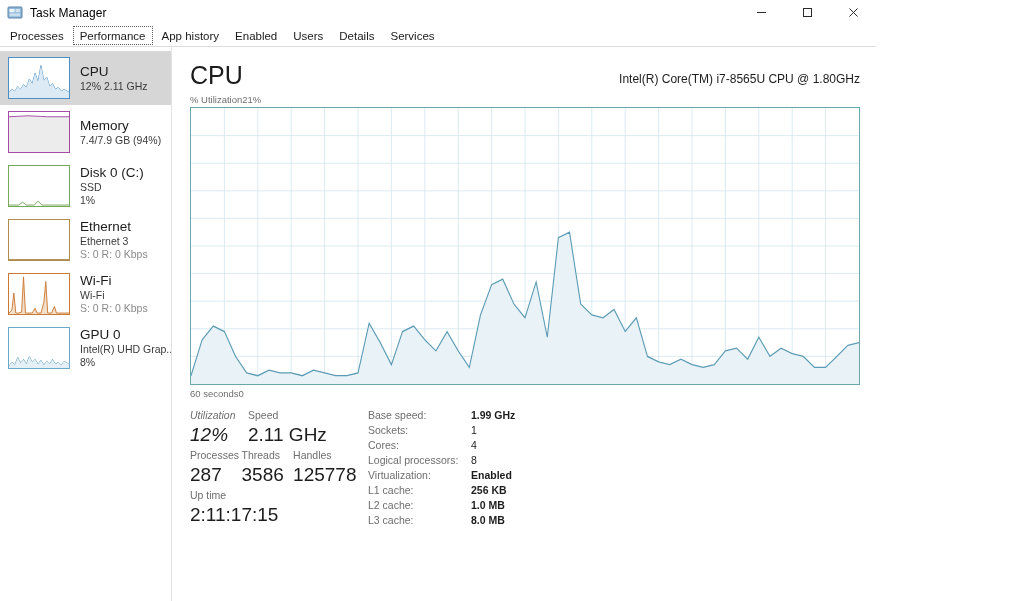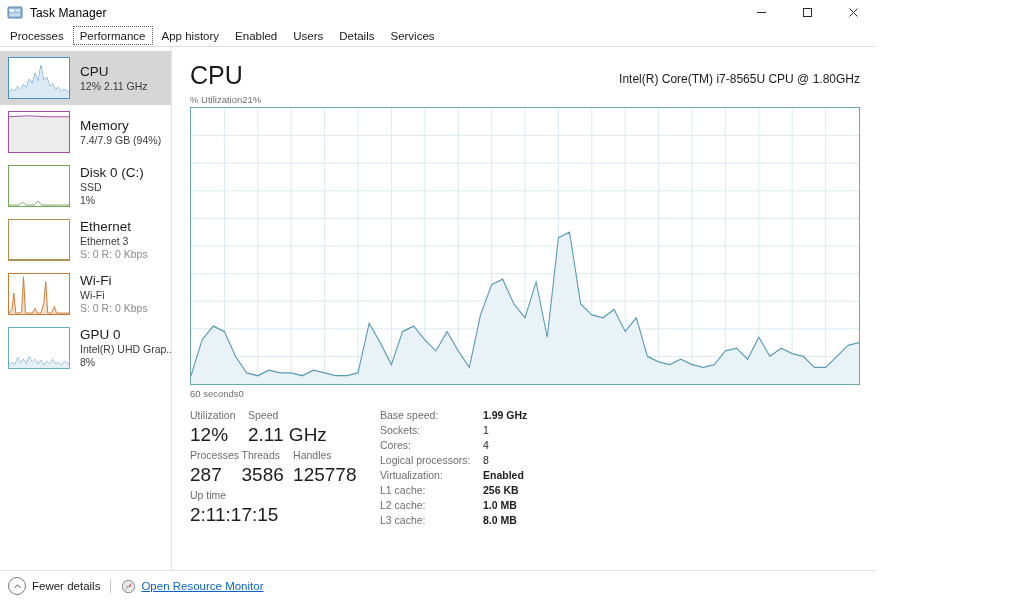--- a/index.html
+++ b/index.html
@@ -161,34 +161,33 @@
   .axis-row.bottom { margin-top: 3px; margin-bottom: 0; }
 
   
   .stats {
     display: flex;
     margin-top: 9px;
   }
   .stats-left { width: 178px; flex: 0 0 178px; }
   .srow { display: flex; }
   .scell { }
-  .scell.util { width: 58px; }
+  .scell.util { width: 58px; font-style: italic; }
   .scell.speed { width: 120px; }
   .scell.proc { width: 55px; }
   .scell.thr { width: 55px; }
   .scell.han { width: 80px; }
   .slabel {
     font-size: 10.5px; color: #6e6e6e; line-height: 14px;
   }
   .svalue {
     font-size: 19px; color: #1c1c1c; line-height: 26px;
     font-weight: normal;
   }
   .stats-right {
-    margin-left: 12px;
     display: grid;
     grid-template-columns: 103px auto;
     align-content: start;
     row-gap: 0px;
   }
   .rlabel { font-size: 10.5px; color: #6e6e6e; line-height: 15px; }
   .rvalue { font-size: 10.5px; color: #1c1c1c; line-height: 15px; }
   .rvalue.bold { font-weight: bold; }
 
   
@@ -464,35 +463,14 @@
           <div class="rvalue bold">1.0 MB</div>
 
           <div class="rlabel">L3 cache:</div>
           <div class="rvalue bold">8.0 MB</div>
         </div>
       </div>
 
     </div>
   </div>
 
-  <div class="footer">
-    <div class="fewer">
-      <div class="chev-circle">
-        <svg width="9" height="9" viewBox="0 0 9 9">
-            <polyline points="1.5,5.8 4.5,2.8 7.5,5.8" fill="none" stroke="#4a4a4a" stroke-width="1"></polyline>
-          </svg>
-      </div>
-      <span>Fewer details</span>
-    </div>
-    <div class="fsep"></div>
-    <div class="orm">
-      <span class="orm-icon">
-        <svg width="15" height="15" viewBox="0 0 15 15">
-          <circle cx="7.5" cy="7.5" r="6.2" fill="#e9e9e9" stroke="#8a8a8a" stroke-width="1"></circle>
-          <path d="M7.5 7.5 L10.8 3.6 L8.9 8.2 Z" fill="#c5342b"></path>
-          <path d="M7.5 7.5 L4.2 11.4 L6.1 6.8 Z" fill="#9a9a9a"></path>
-        </svg>
-      </span>
-      <span class="u">Open Resource Monitor</span>
-    </div>
-  </div>
 
 </div>
 
 </body></html>

